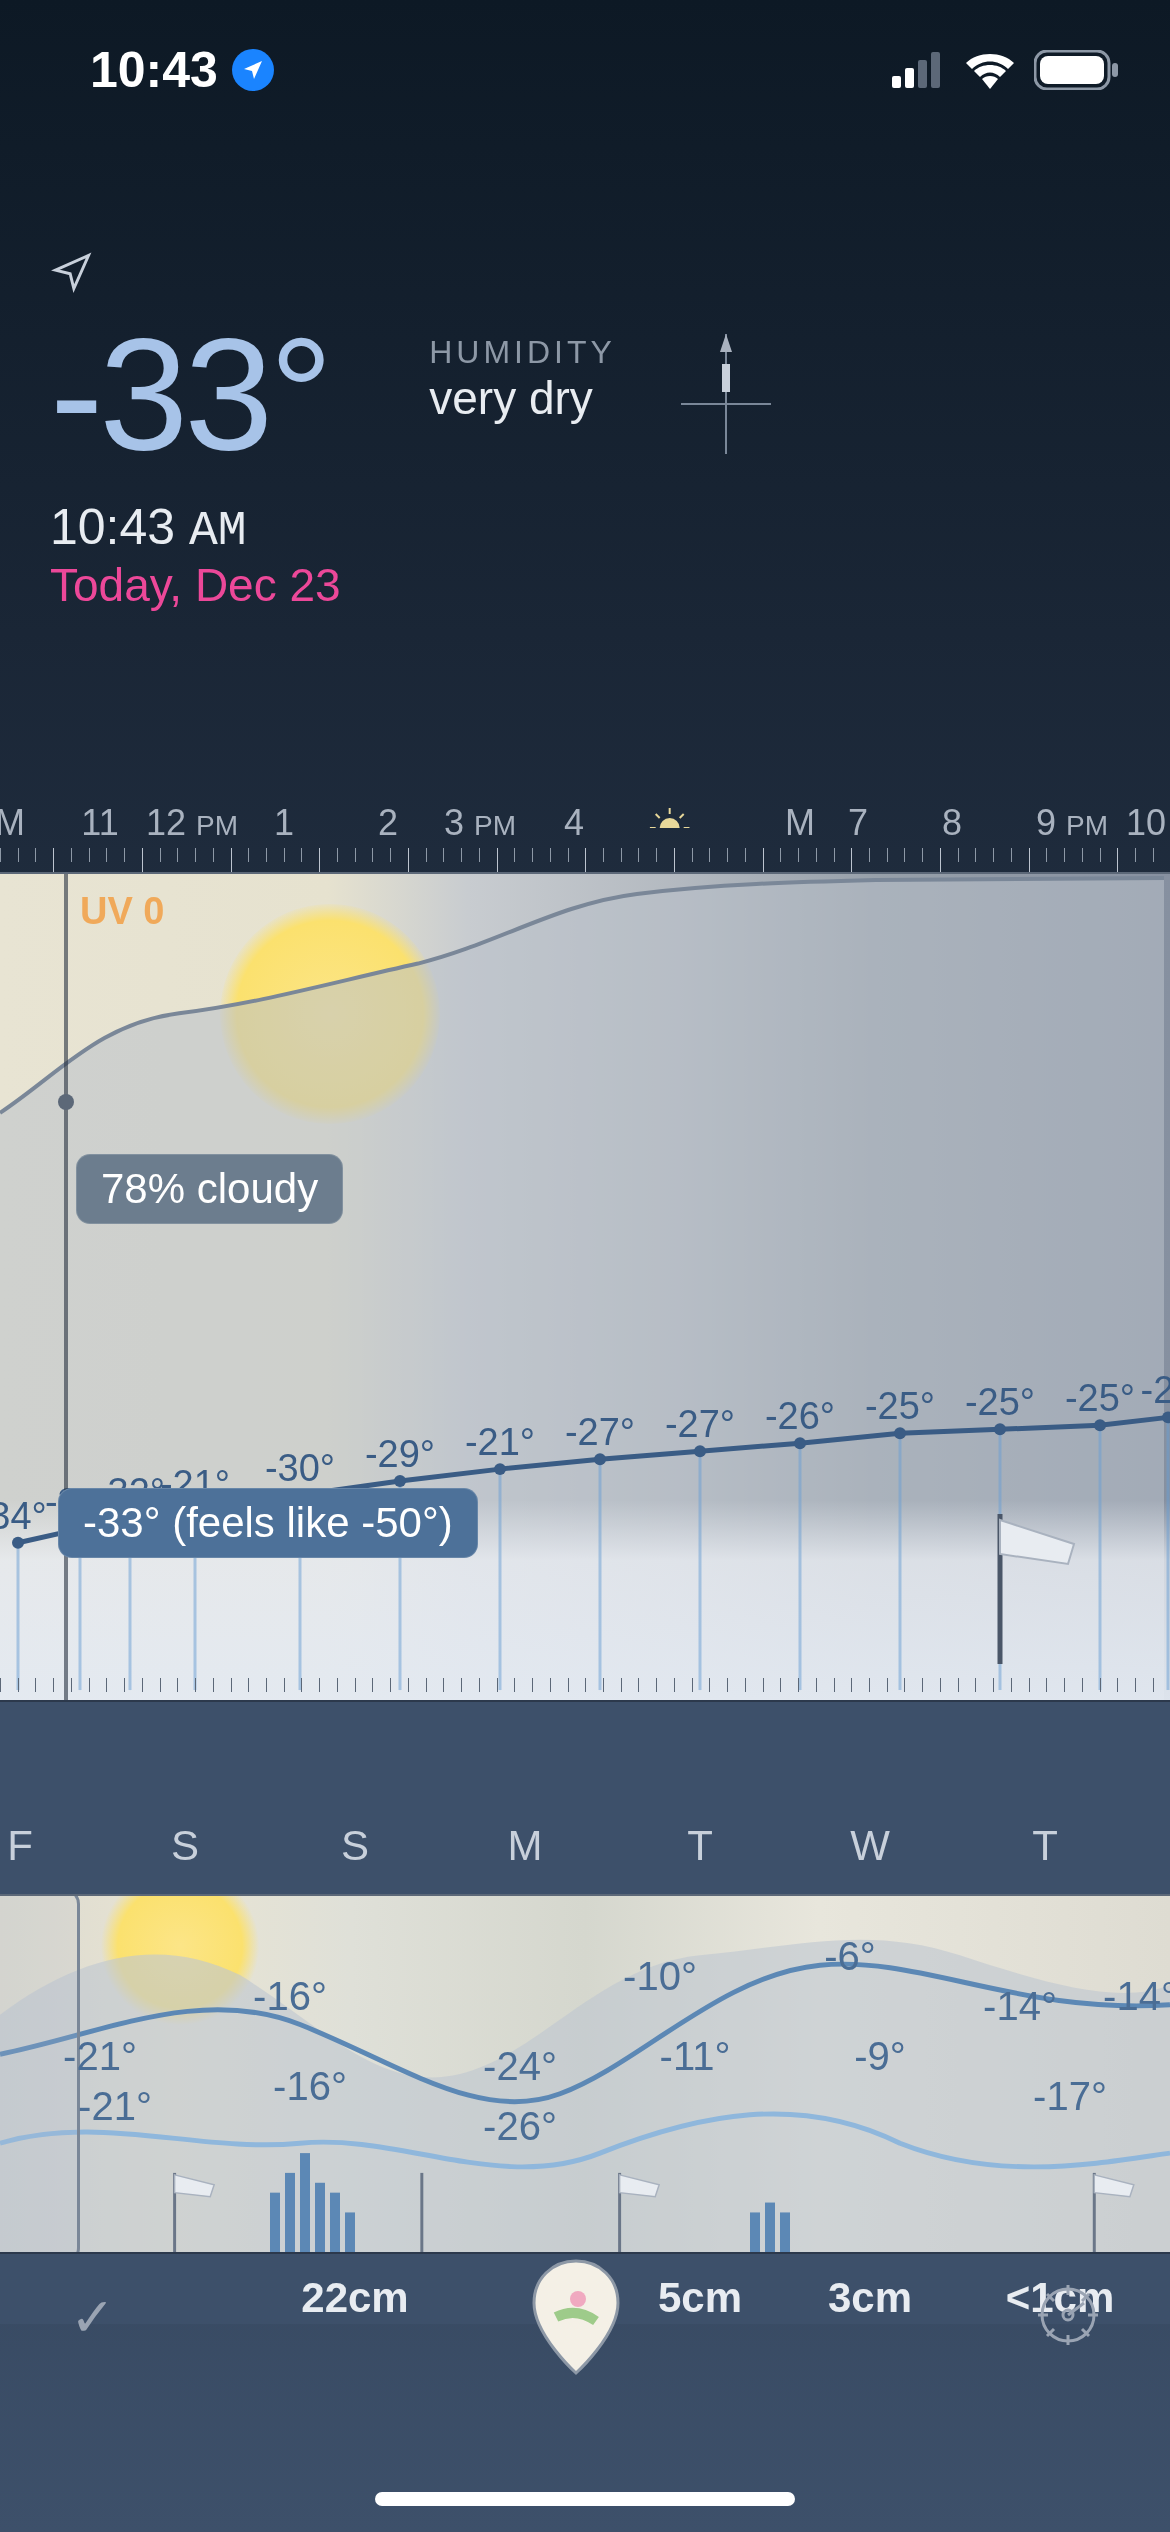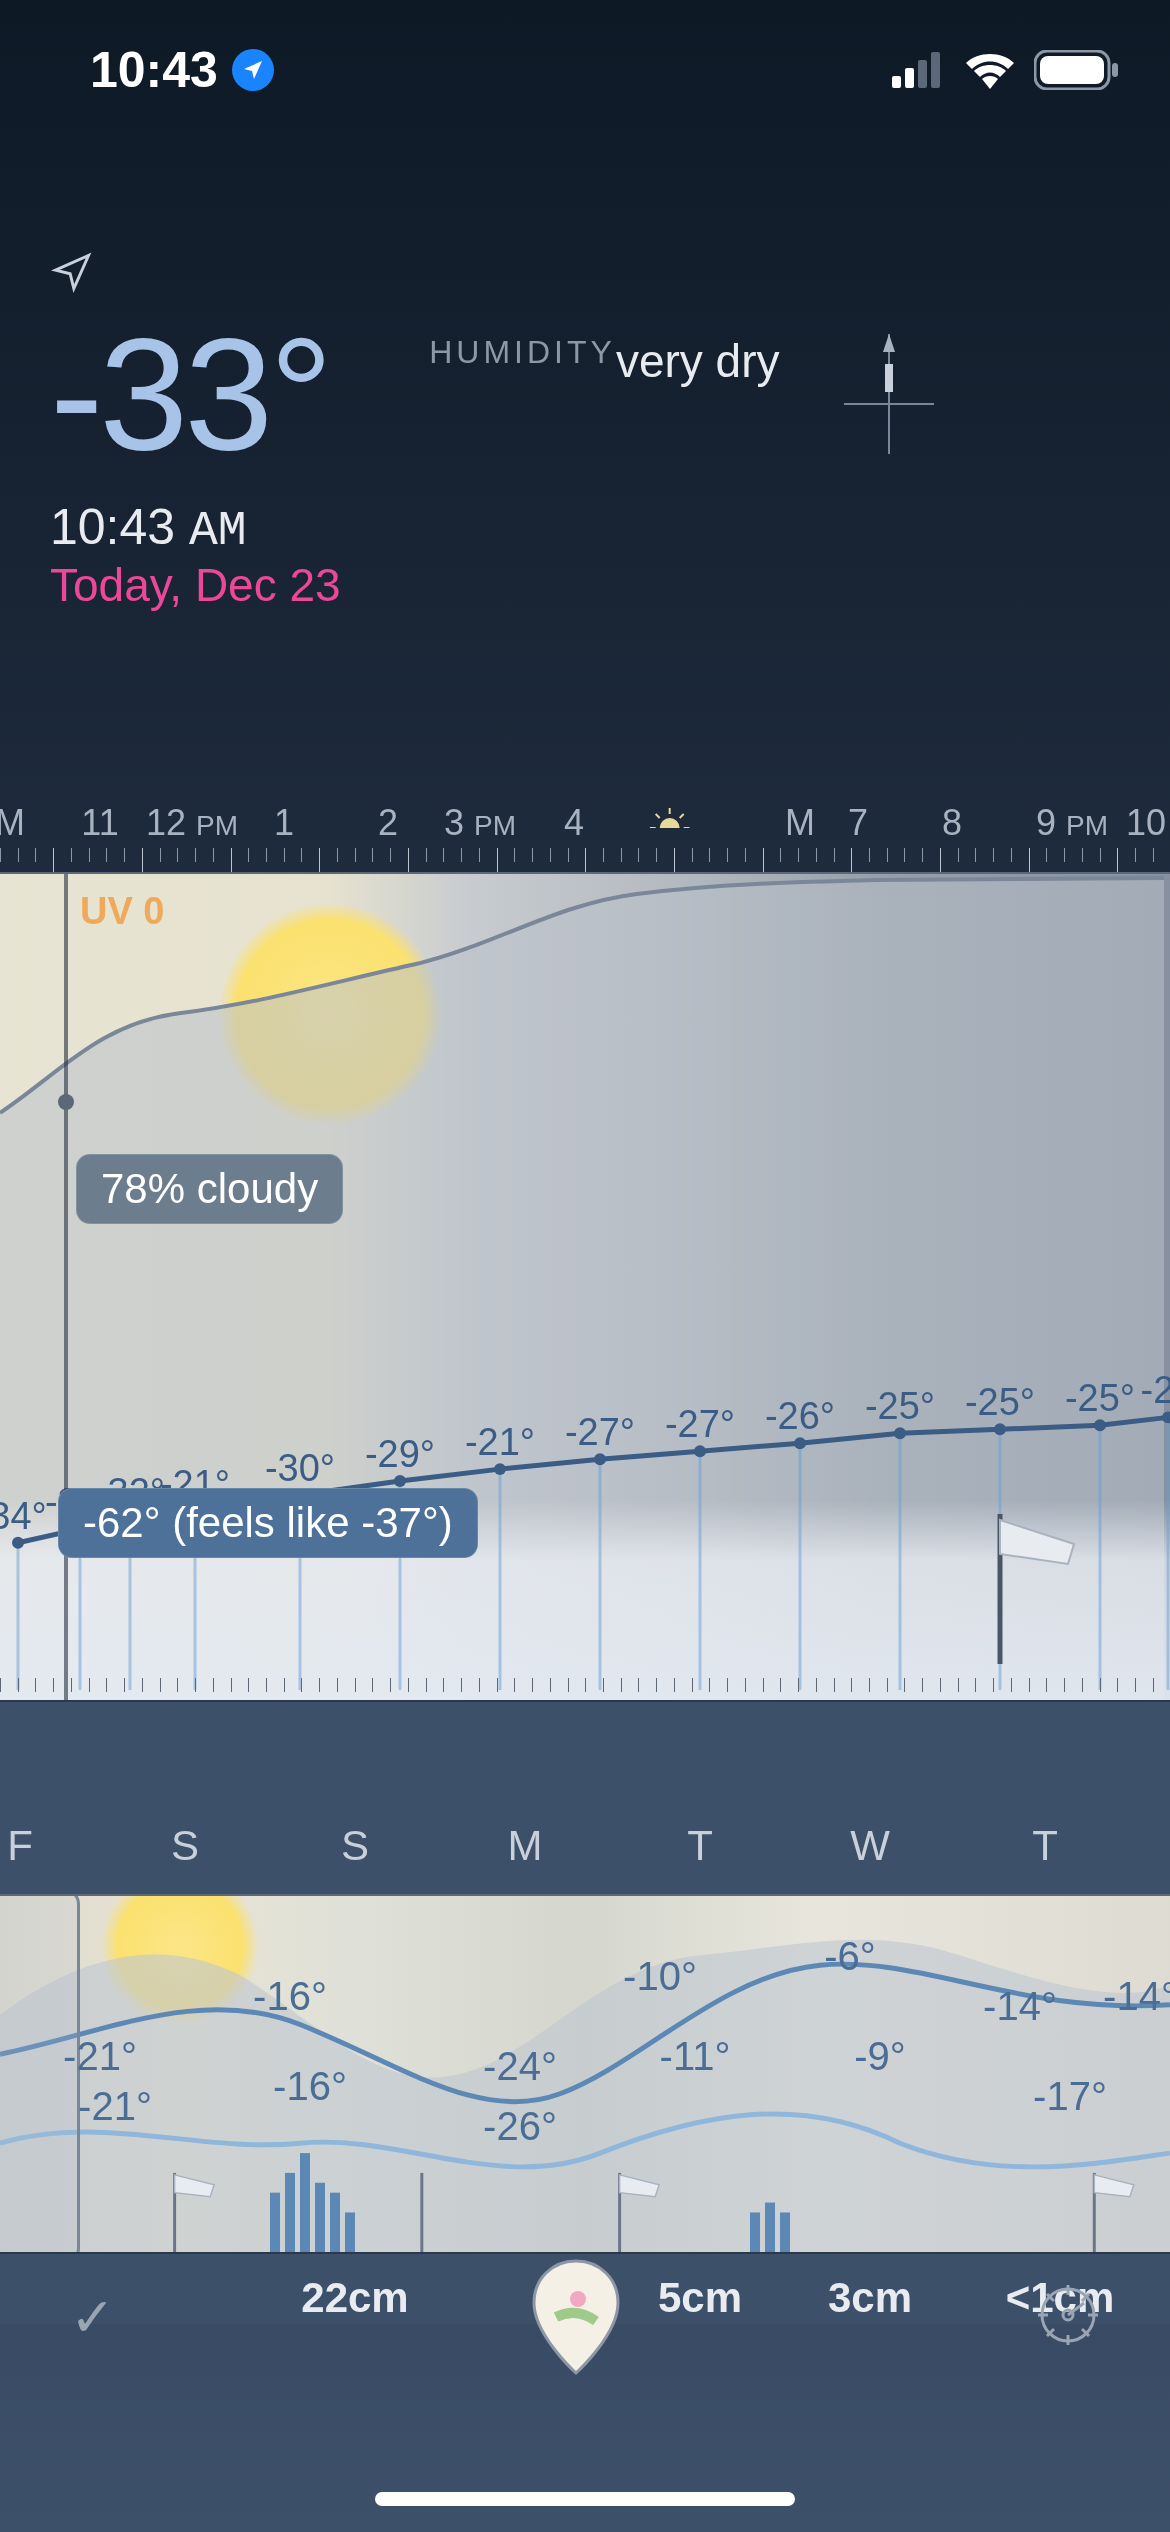--- a/index.html
+++ b/index.html
@@ -18,21 +18,21 @@
   .status-left { display:flex; align-items:center; gap:14px; font-size:50px; font-weight:600; }
   .loc-dot { width:42px; height:42px; border-radius:50%; background:#1a84ff; display:flex; align-items:center; justify-content:center; }
   .status-right { display:flex; align-items:center; gap:18px; }
 
   
   .header { padding: 130px 50px 0 50px; }
   .city-row { display:flex; align-items:center; gap:24px; }
   .city { font-size:72px; font-weight:400; }
   .metrics { display:flex; align-items:flex-start; gap:60px; margin-top:20px; }
   .temp-big { font-size:160px; font-weight:300; color:#a7c3e8; line-height:1; letter-spacing:-4px; }
-  .column { display:flex; flex-direction:row; }
+  .column { display:flex; flex-direction:column; }
   .lbl { font-size:32px; color:#8d98a6; letter-spacing:4px; text-transform:uppercase; }
   .val { font-size:46px; color:#e8ecf1; }
   .humid { margin-left:40px; margin-top:20px; }
   .wind-block { margin-left:auto; text-align:right; margin-top:20px; }
   .compass { margin-right:40px; margin-top:10px; }
   .timeinfo { margin-top:24px; }
   .time-now { font-size:50px; color:#e8ecf1; }
   .time-now .ampm { font-size:48px;font-family:Liberation Mono, monospace; }
   .date-now { font-size:46px; color:#ec4899; }
 
@@ -346,21 +346,21 @@
       <span class="temp-label" style="left: 500px; top: 568px;">-21°</span>
       <span class="temp-label" style="left: 600px; top: 558px;">-27°</span>
       <span class="temp-label" style="left: 700px; top: 550px;">-27°</span>
       <span class="temp-label" style="left: 800px; top: 542px;">-26°</span>
       <span class="temp-label" style="left: 900px; top: 532px;">-25°</span>
       <span class="temp-label" style="left: 1000px; top: 528px;">-25°</span>
       <span class="temp-label" style="left: 1100px; top: 524px;">-25°</span>
       <span class="temp-label" style="left: 1168px; top: 516px;">-24</span>
     </div>
 
-  <div class="pill pill-temp">-62° (feels like -37°)</div>
+  <div class="pill pill-temp">-33° (feels like -50°)</div>
 
   <div class="ground"></div>
   <svg class="windsock" width="90" height="150" viewBox="0 0 90 150">
     <line x1="10" y1="0" x2="10" y2="150" stroke="#4a5668" stroke-width="5"></line>
     <polygon points="10,6 84,30 78,50 10,40" fill="#e8ecf1" stroke="#a9b2bf" stroke-width="2"></polygon>
   </svg>
   <div class="bottom-ticks" id="bottom-ticks">
       <div class="btick"></div>
       <div class="btick"></div>
       <div class="btick"></div>

